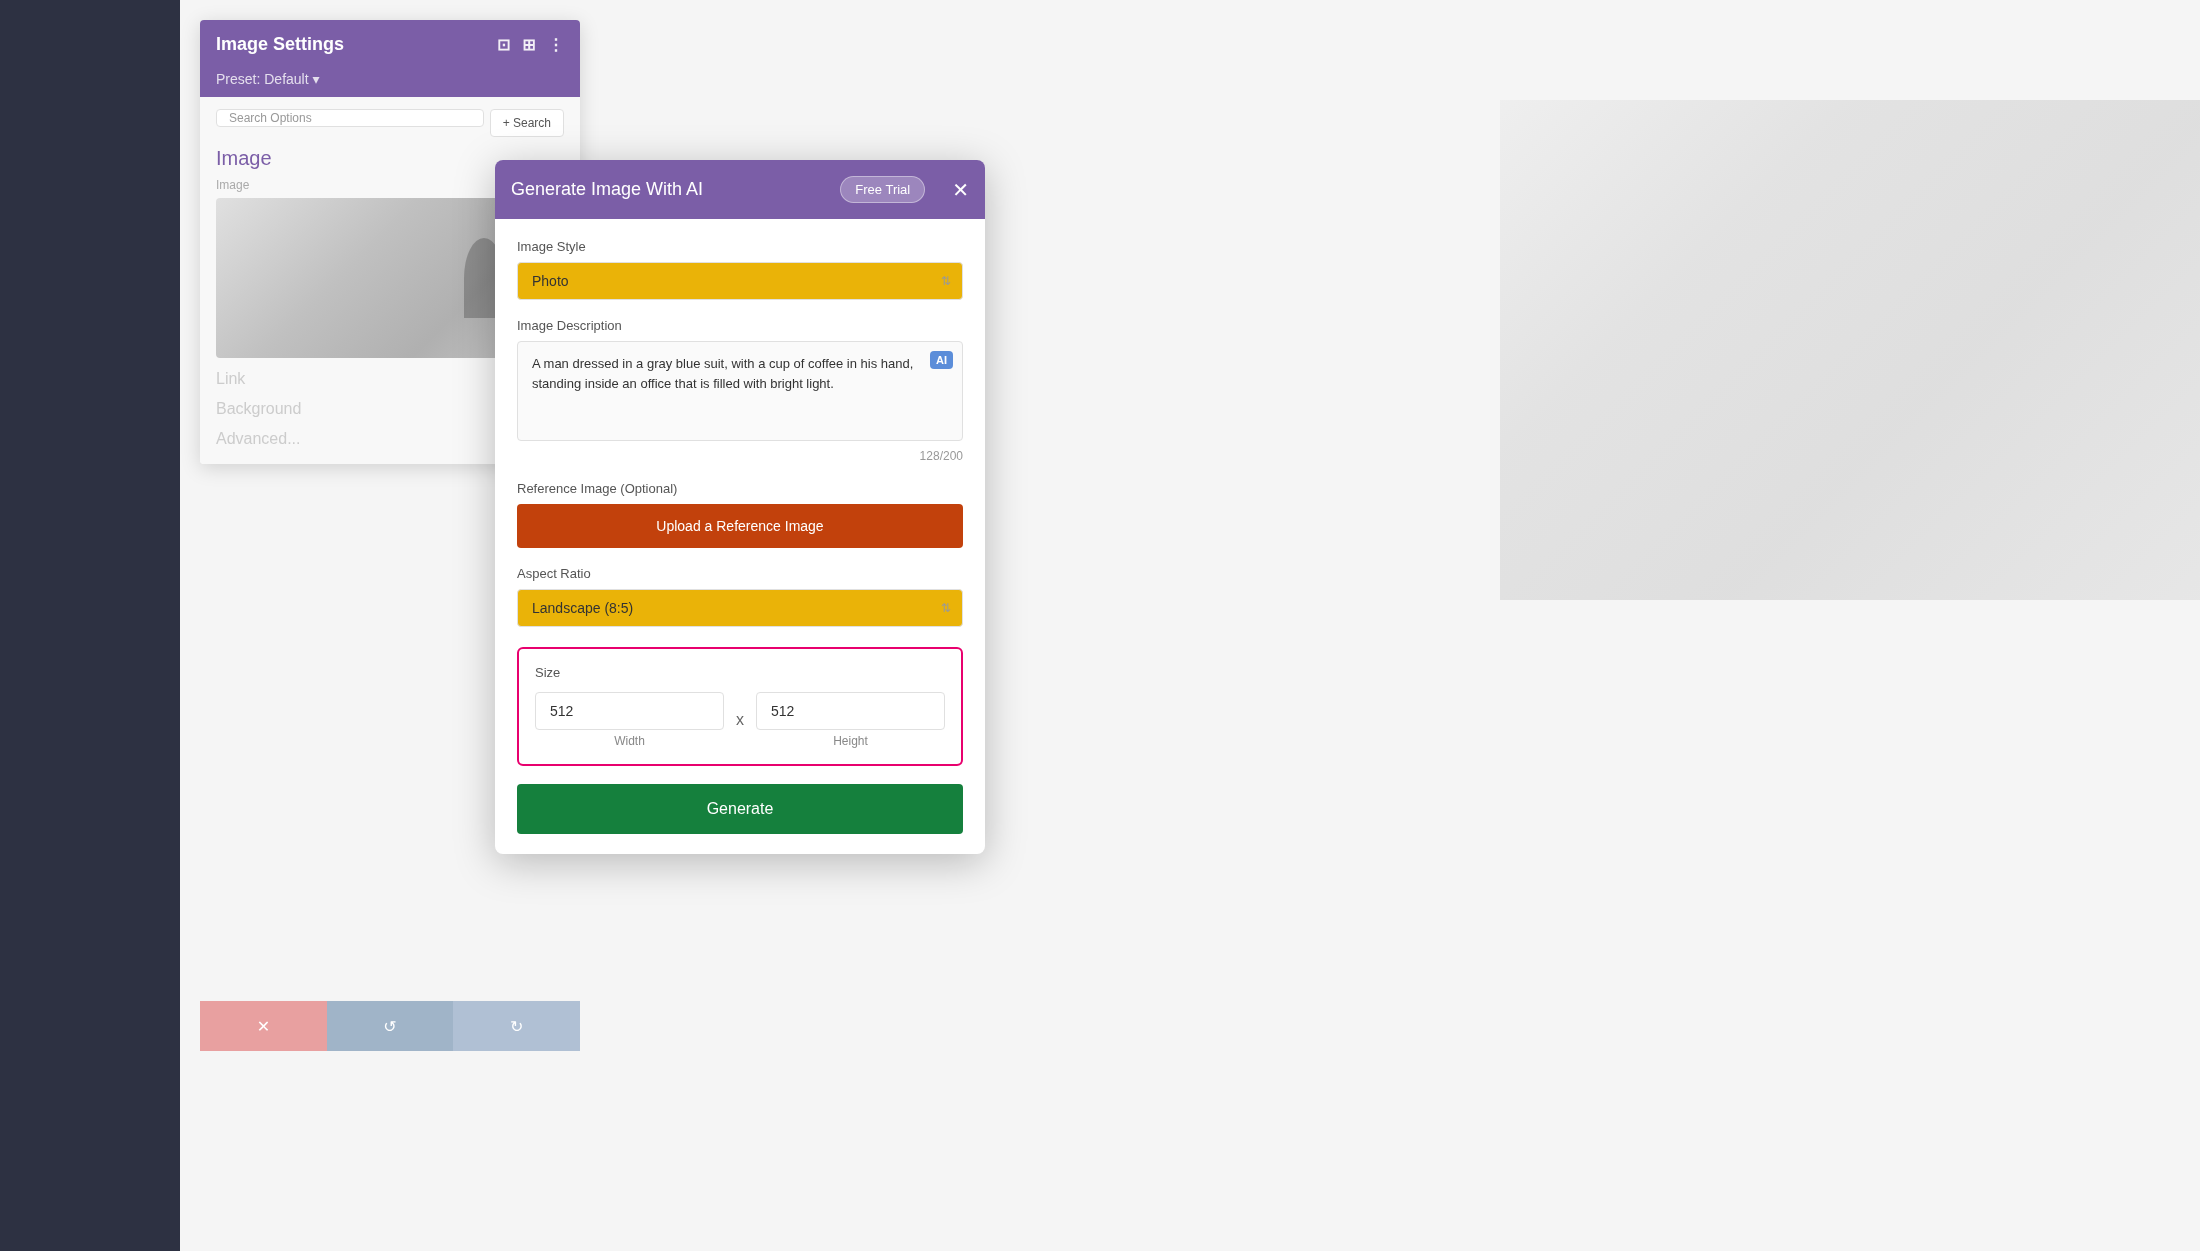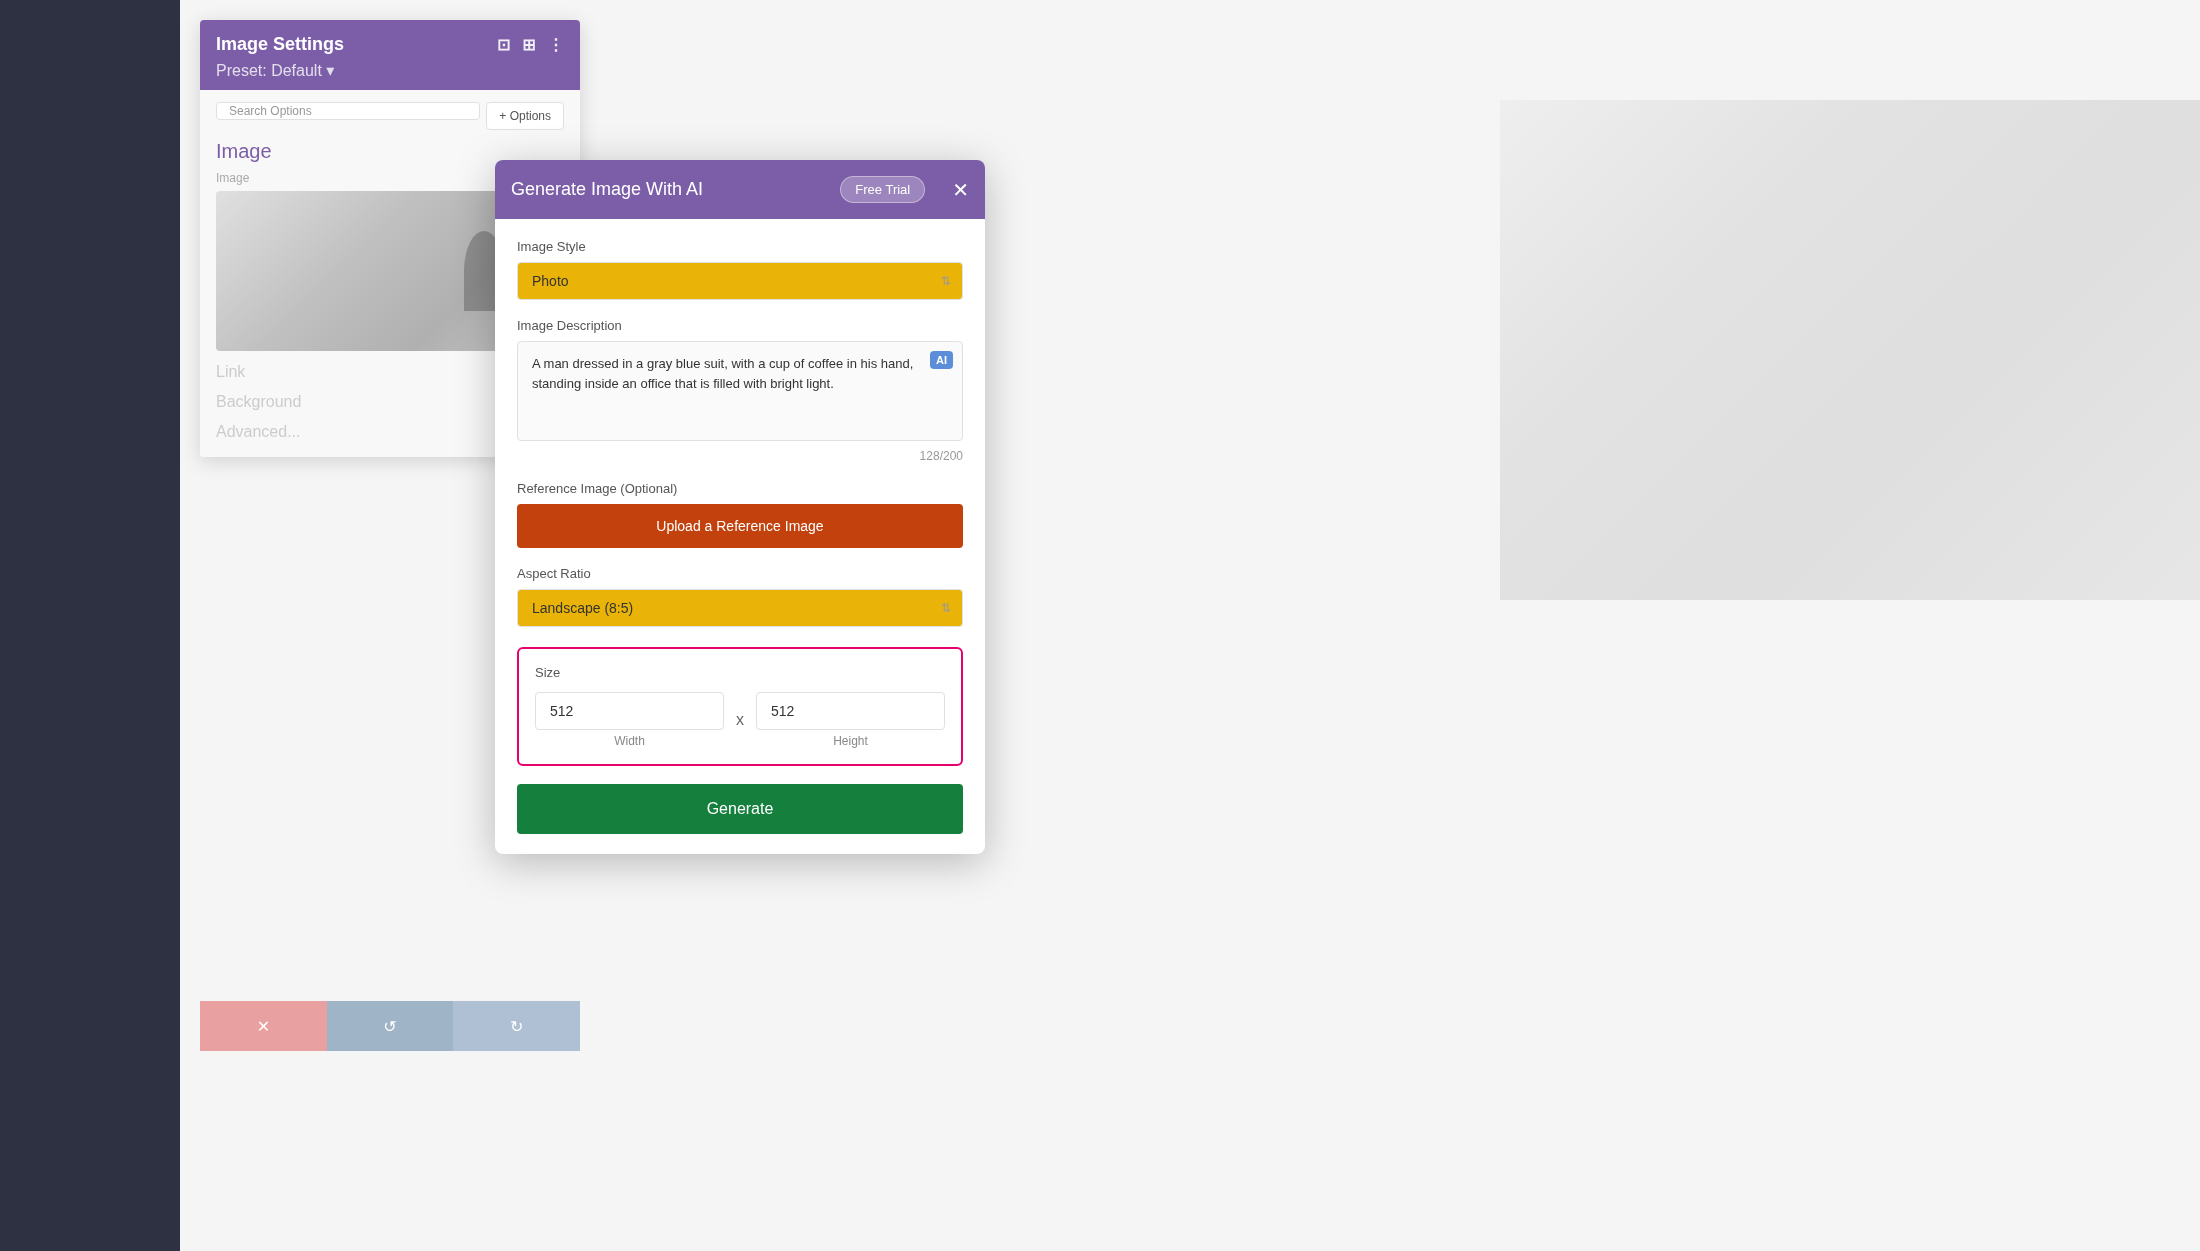--- a/index.html
+++ b/index.html
@@ -65,22 +65,22 @@
 
     .settings-title-icon {
       color: white;
       font-size: 16px;
       cursor: pointer;
       opacity: 0.9;
     }
 
     .settings-preset {
       color: rgba(255,255,255,0.8);
-      font-size: 16px;
-      margin-top: 6px;
+      font-size: 14px;
+      margin-top: 16px;
       padding-bottom: 10px;
       cursor: pointer;
     }
 
     .settings-tabs {
       display: flex;
       gap: 0;
     }
 
     .settings-tab {
@@ -455,21 +455,21 @@
       </div>
     </div>
     <div class="settings-preset">Preset: Default ▾</div>
   </div>
   <div class="settings-body">
     <div style="display:flex; gap:6px; margin-bottom:8px;">
       <div class="search-options" style="flex:1;">
         <span>Search Options</span>
       </div>
       <button class="filter-btn">
-        <span>+ Options</span>
+        <span>+ Search</span>
       </button>
     </div>
     <div class="settings-section-title">Image</div>
     <div class="settings-field-label">Image</div>
     <div class="image-preview">
       <div class="image-preview-figure"></div>
     </div>
     <div class="settings-link-label">Link</div>
     <div class="settings-bg-label">Background</div>
     <div class="settings-adv-label">Advanced...</div>

